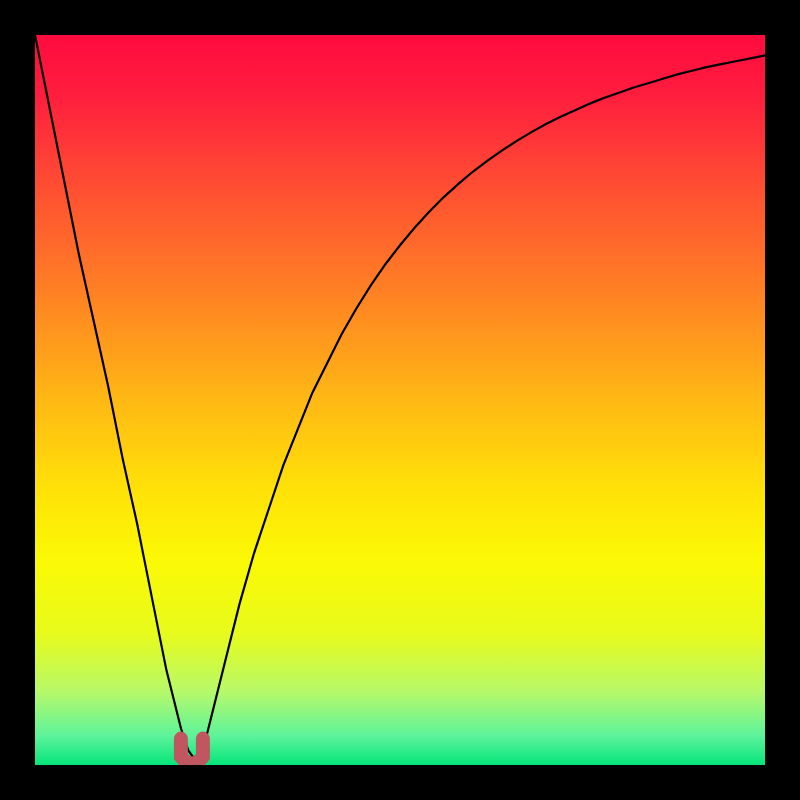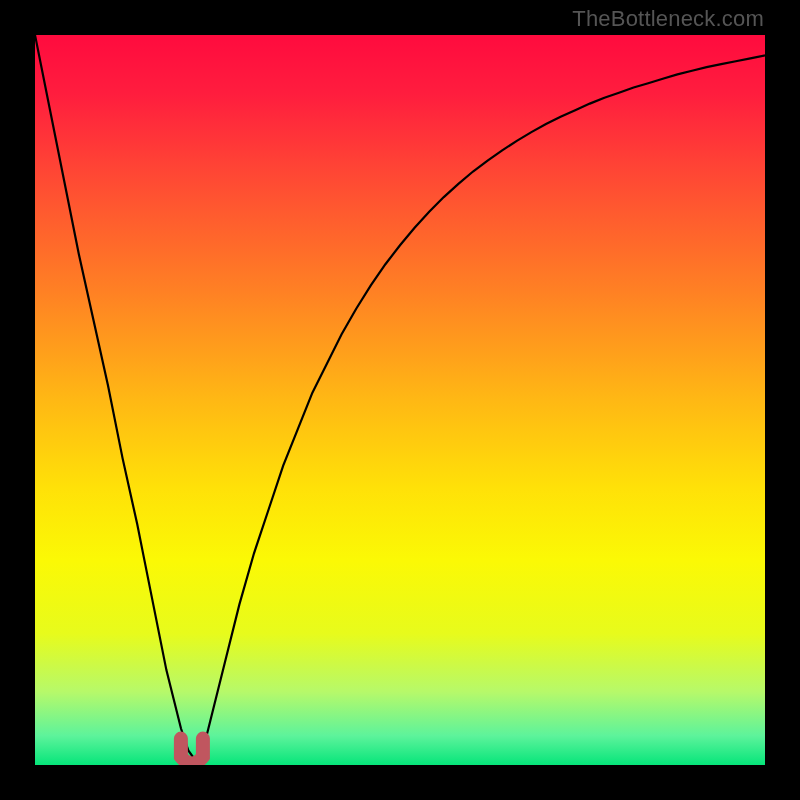--- a/index.html
+++ b/index.html
@@ -33,21 +33,20 @@
     font-size: 22px;
     font-weight: 400;
     letter-spacing: 0.2px;
     user-select: none;
   }
 </style>
 </head>
 <body>
 
 <div class="frame">
-  <div class="watermark">TheBottleneck.com</div>
   <div class="plot-area">
     <svg id="chart-svg" width="730" height="730" viewBox="0 0 730 730" preserveAspectRatio="none">
       <defs>
         <linearGradient id="bg-grad" x1="0" y1="0" x2="0" y2="1">
             <stop offset="0%" stop-color="#ff0b3e"></stop>
             <stop offset="8%" stop-color="#ff1d3e"></stop>
             <stop offset="20%" stop-color="#ff4b33"></stop>
             <stop offset="35%" stop-color="#ff8024"></stop>
             <stop offset="50%" stop-color="#ffb814"></stop>
             <stop offset="62%" stop-color="#ffe108"></stop>

